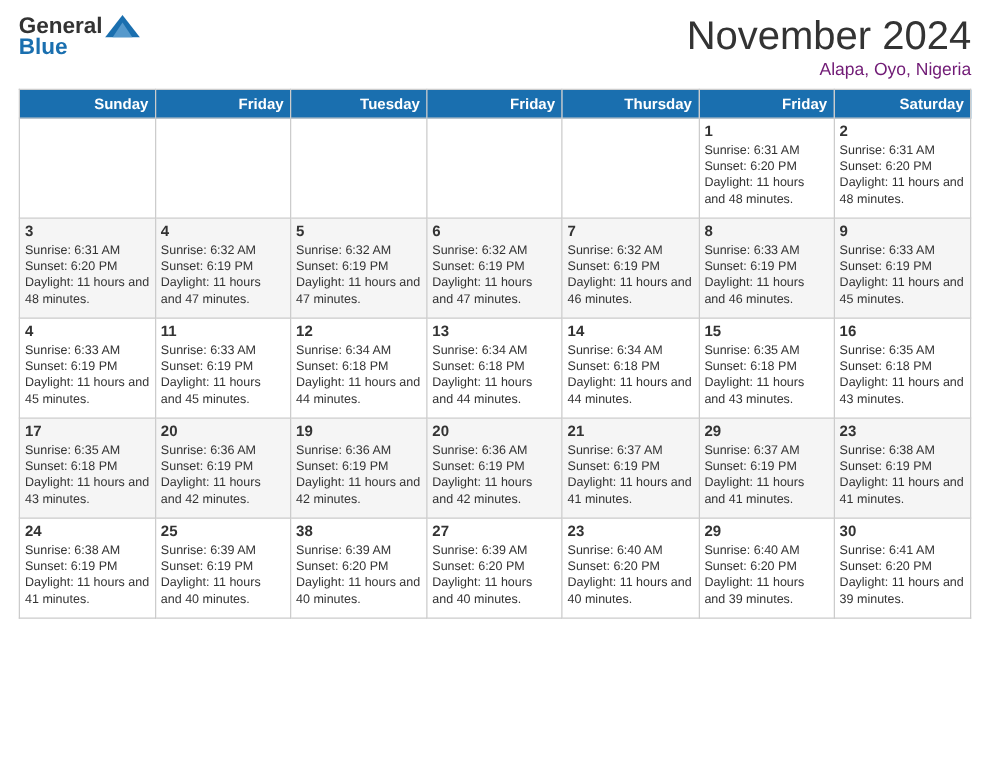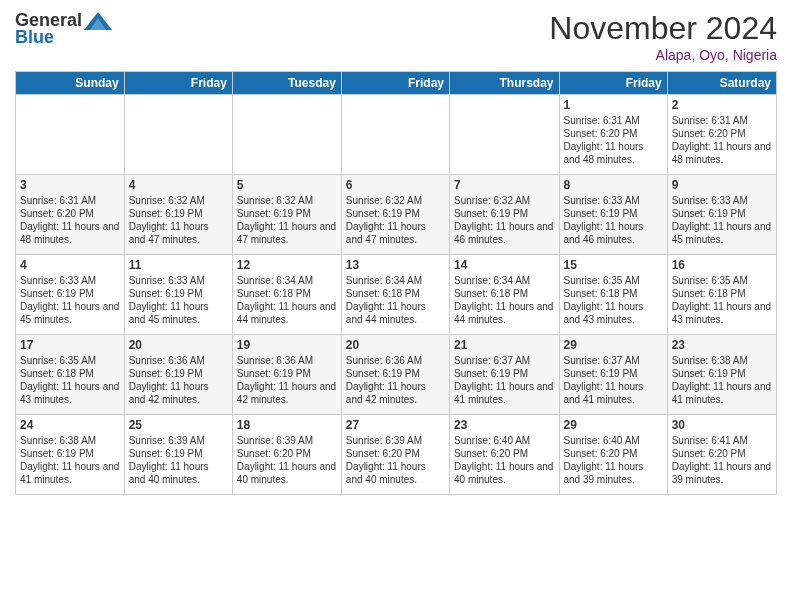--- a/index.html
+++ b/index.html
@@ -163,21 +163,21 @@
         <tr>
           <td>
             <span class="day-num">24</span>
             <div class="day-info">Sunrise: 6:38 AM<br>Sunset: 6:19 PM<br>Daylight: 11 hours and 41 minutes.</div>
           </td>
           <td>
             <span class="day-num">25</span>
             <div class="day-info">Sunrise: 6:39 AM<br>Sunset: 6:19 PM<br>Daylight: 11 hours and 40 minutes.</div>
           </td>
           <td>
-            <span class="day-num">18</span>
+            <span class="day-num">38</span>
             <div class="day-info">Sunrise: 6:39 AM<br>Sunset: 6:20 PM<br>Daylight: 11 hours and 40 minutes.</div>
           </td>
           <td>
             <span class="day-num">27</span>
             <div class="day-info">Sunrise: 6:39 AM<br>Sunset: 6:20 PM<br>Daylight: 11 hours and 40 minutes.</div>
           </td>
           <td>
             <span class="day-num">23</span>
             <div class="day-info">Sunrise: 6:40 AM<br>Sunset: 6:20 PM<br>Daylight: 11 hours and 40 minutes.</div>
           </td>

